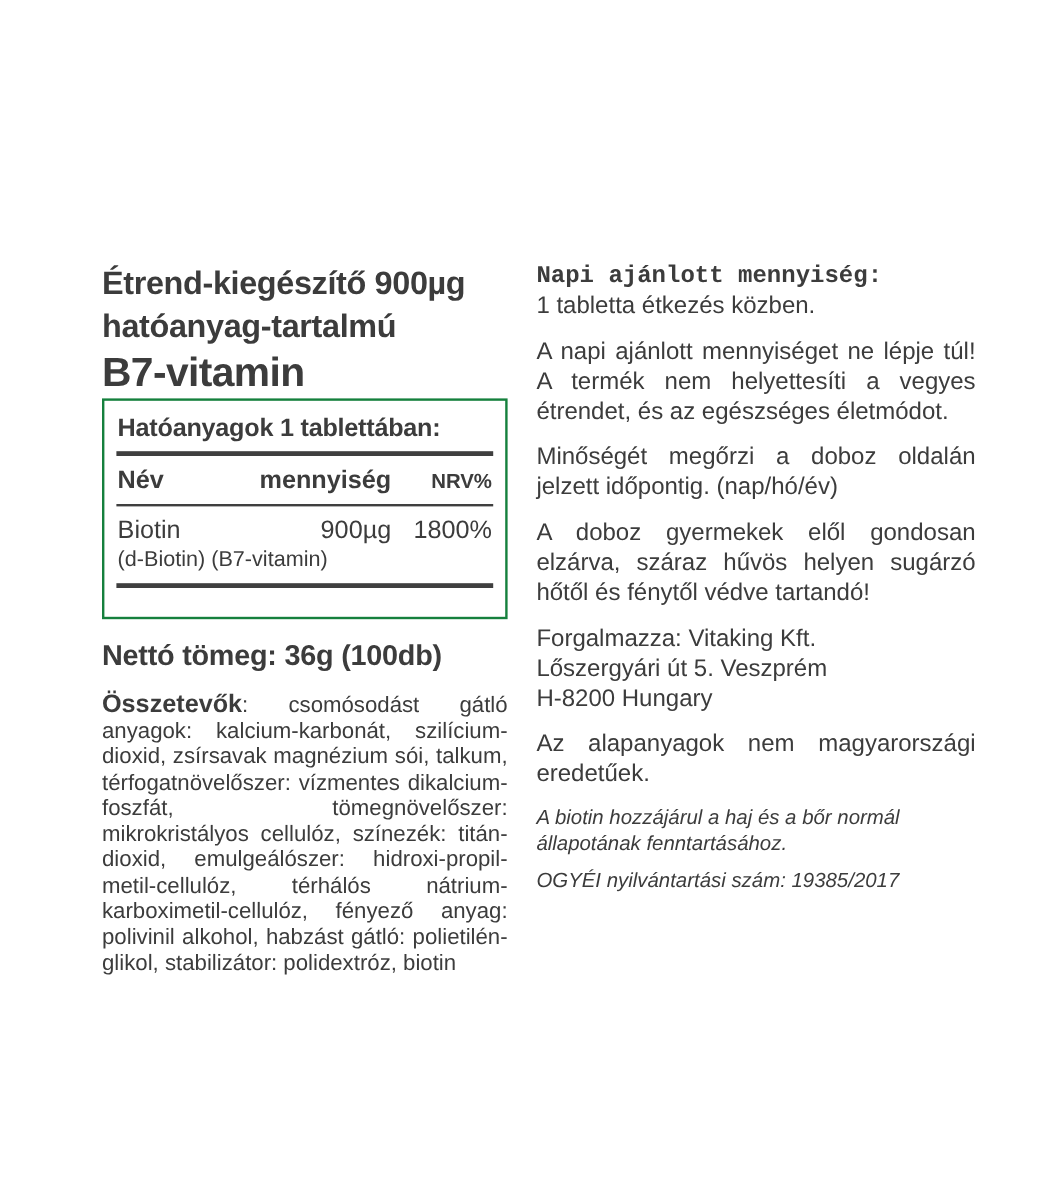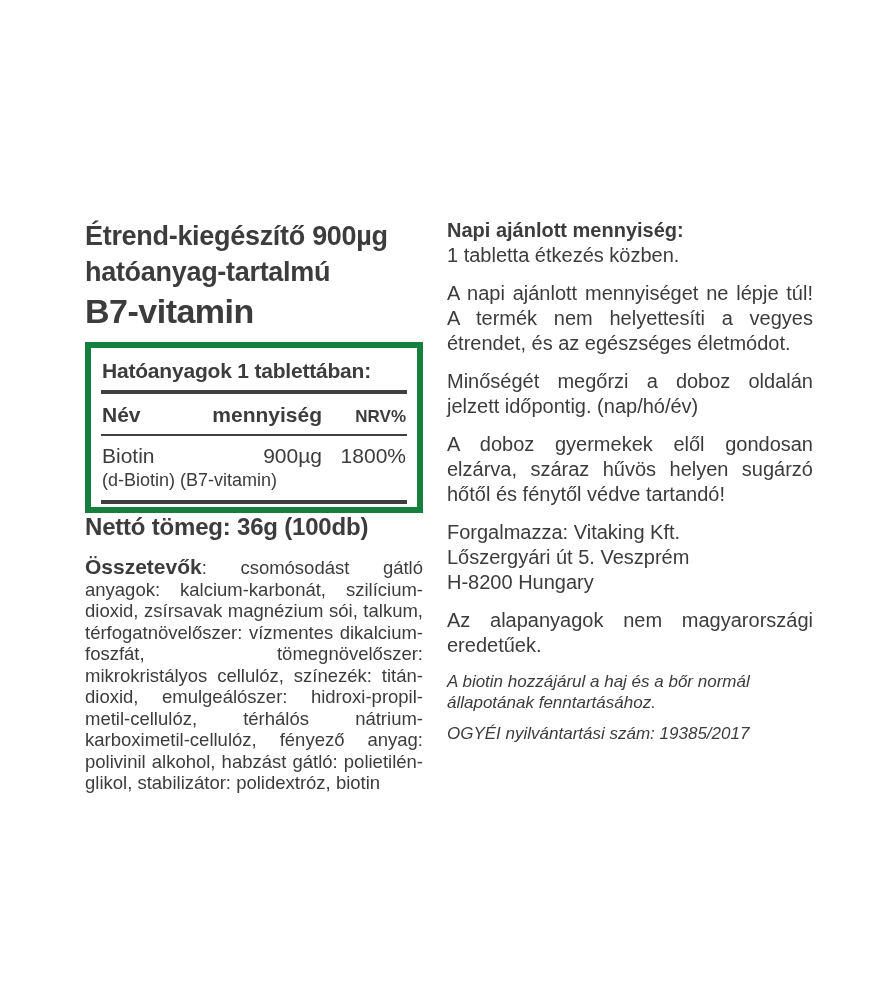--- a/index.html
+++ b/index.html
@@ -35,23 +35,23 @@
   }
   .product-name {
     display: block;
     font-weight: bold;
     font-size: 34px;
     line-height: 42px;
     letter-spacing: -0.5px;
   }
 
   .facts {
-    margin-top: 10px;
-    border: 6px solid #15803d;
-    padding: 8px 9px 3px;
+    margin-top: 0;
+    border: 2px solid #15803d;
+    padding: 8px 9px 24px;
   }
   .facts-title {
     font-size: 21px;
     font-weight: bold;
     padding: 3px 2px 7px;
     letter-spacing: -0.2px;
   }
   .rule       { background: #3f3f3f; margin: 0 1px; }
   .rule.thick { height: 4px; }
   .rule.thin  { height: 2px; }
@@ -76,20 +76,21 @@
   .facts-subrow {
     font-size: 18px;
     padding: 0 2px 9px;
   }
   .facts-footnote {
     font-size: 15px;
     padding: 7px 2px 1px;
   }
 
   .net-weight {
+    margin-top: 17px;
     font-size: 24px;
     font-weight: bold;
     letter-spacing: -0.2px;
   }
 
   .ingredients {
     margin: 15px 0 0;
     font-size: 18.5px;
     line-height: 21.5px;
     text-align: justify;
@@ -99,21 +100,21 @@
     font-weight: bold;
   }
 
   
   .col-right p {
     margin: 0 0 13px;
     font-size: 20px;
     line-height: 25px;
   }
   .justify { text-align: justify; }
-  .b { font-weight: bold; }
+  .b { font-weight: bold; font-family: Liberation Mono, monospace; }
   .addr-line { display: block; }
   .italic-note {
     font-style: italic;
     font-size: 17px !important;
     line-height: 21px !important;
     margin-bottom: 10px !important;
   }
 </style>
 </head>
 <body>

